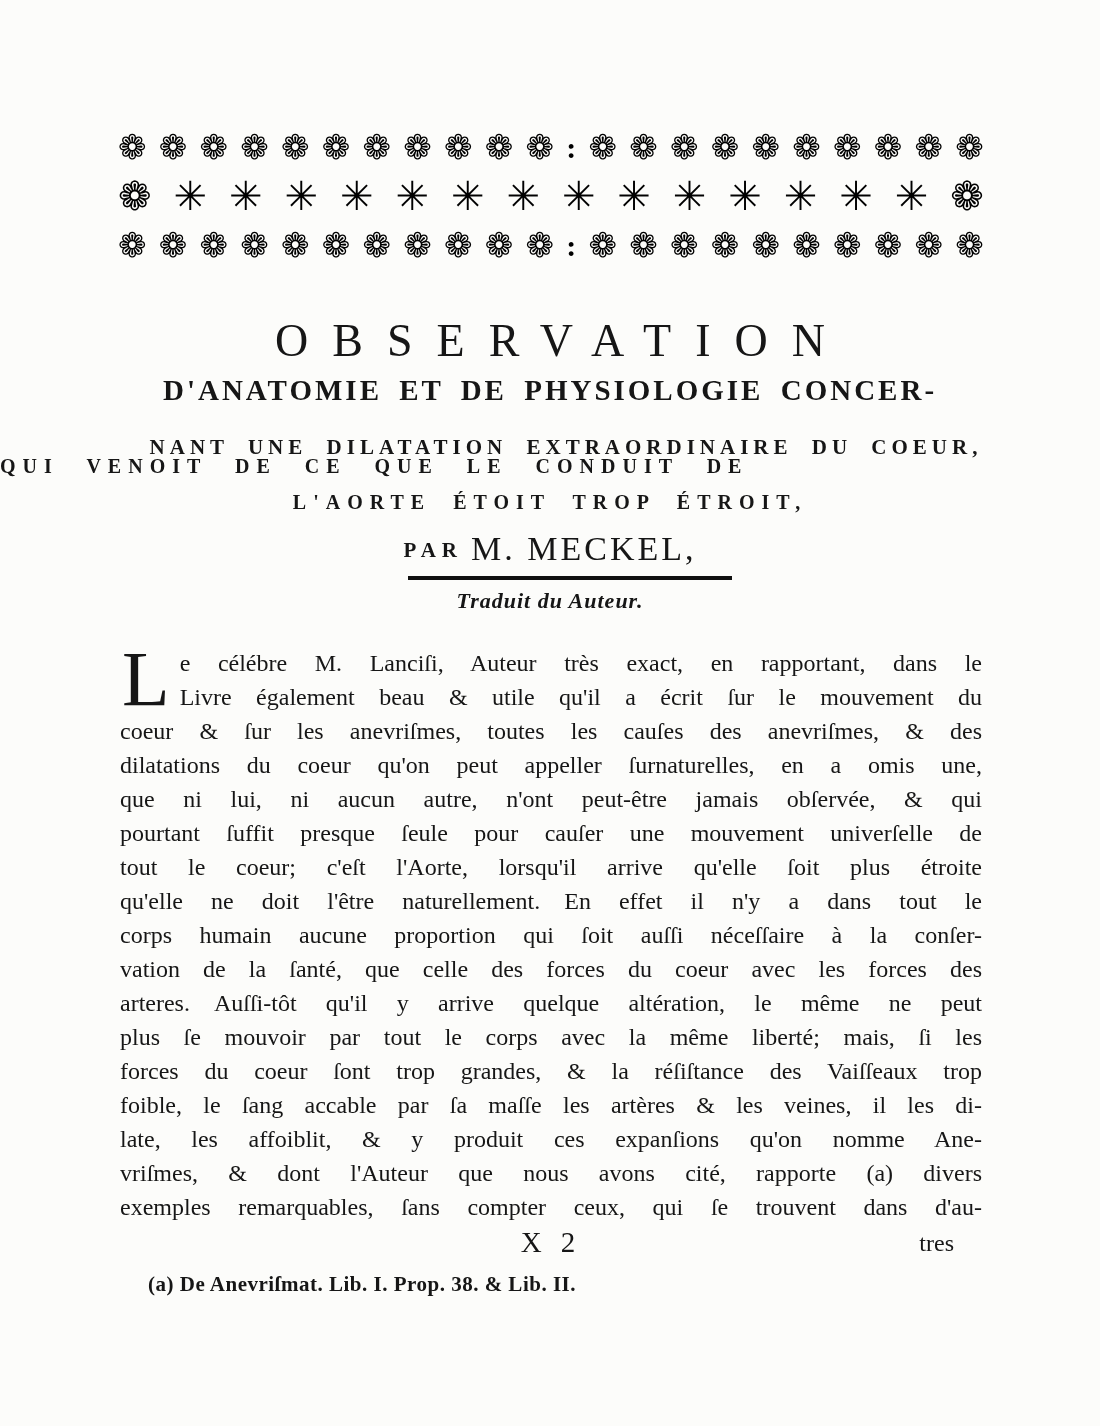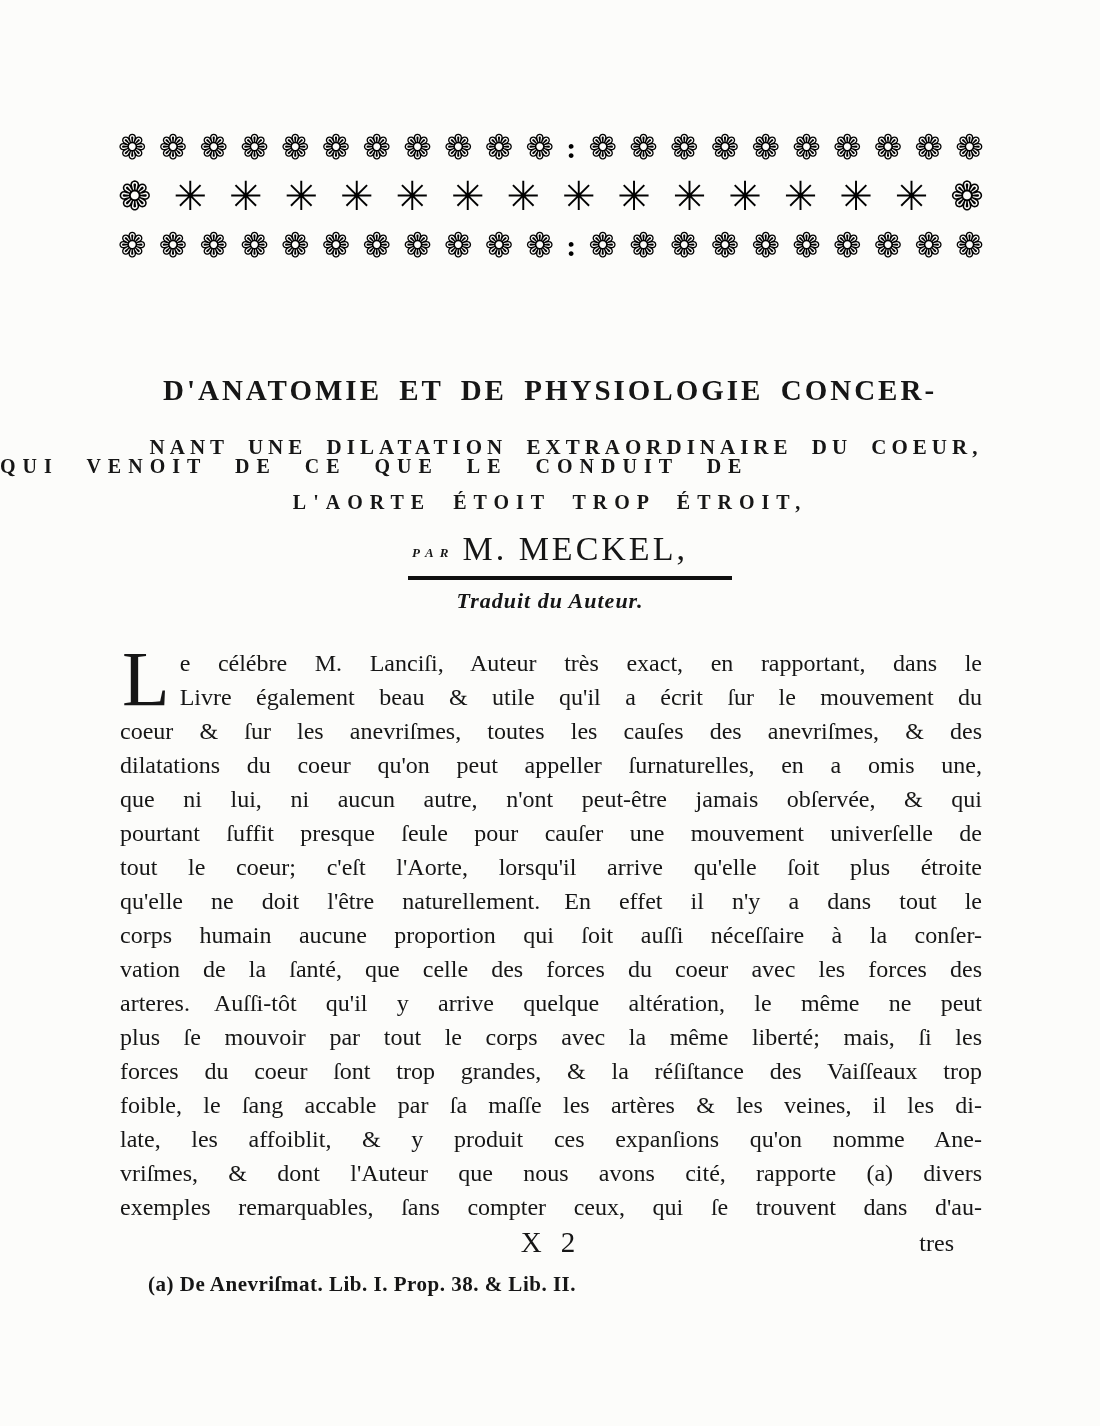--- a/index.html
+++ b/index.html
@@ -43,21 +43,21 @@
   }
   .sub4{
     position:absolute;top:491px;left:0;width:100%;
     text-align:center;font-size:20px;font-weight:bold;letter-spacing:7px;word-spacing:10px;
     white-space:nowrap;
   }
   .byline{
     position:absolute;top:530px;left:0;width:100%;
     text-align:center;white-space:nowrap;
   }
-  .byline .par{font-size:13px;letter-spacing:6px;font-weight:bold;margin-right:4px;vertical-align:3px;font-style:italic;}
+  .byline .par{font-size:21px;letter-spacing:6px;font-weight:bold;margin-right:4px;vertical-align:3px;}
   .byline .name{font-size:34px;letter-spacing:3px;}
   .rule{
     position:absolute;top:576px;left:408px;width:324px;height:4px;background:#101010;
   }
   .traduit{
     position:absolute;top:588px;left:0;width:100%;
     text-align:center;font-style:italic;font-weight:bold;font-size:22px;letter-spacing:1px;
   }
   
   .body-text{
@@ -160,20 +160,21 @@
         <span class="glyph">❁</span>
         <span class="glyph">❁</span>
         <span class="glyph">❁</span>
         <span class="glyph">❁</span>
         <span class="glyph">❁</span>
         <span class="glyph">❁</span>
         <span class="glyph">❁</span>
       </div>
   </div>
 
+  <div class="title">OBSERVATION</div>
   <div class="sub1">D'ANATOMIE ET DE PHYSIOLOGIE CONCER-</div>
   <div class="sub2">NANT UNE DILATATION EXTRAORDINAIRE DU COEUR,</div>
   <div class="sub3">QUI VENOIT DE CE QUE LE CONDUIT DE</div>
   <div class="sub4">L'AORTE ÉTOIT TROP ÉTROIT,</div>
 
   <div class="byline">
     <span class="par">PAR</span>
     <span class="name">M. MECKEL,</span>
   </div>
 

